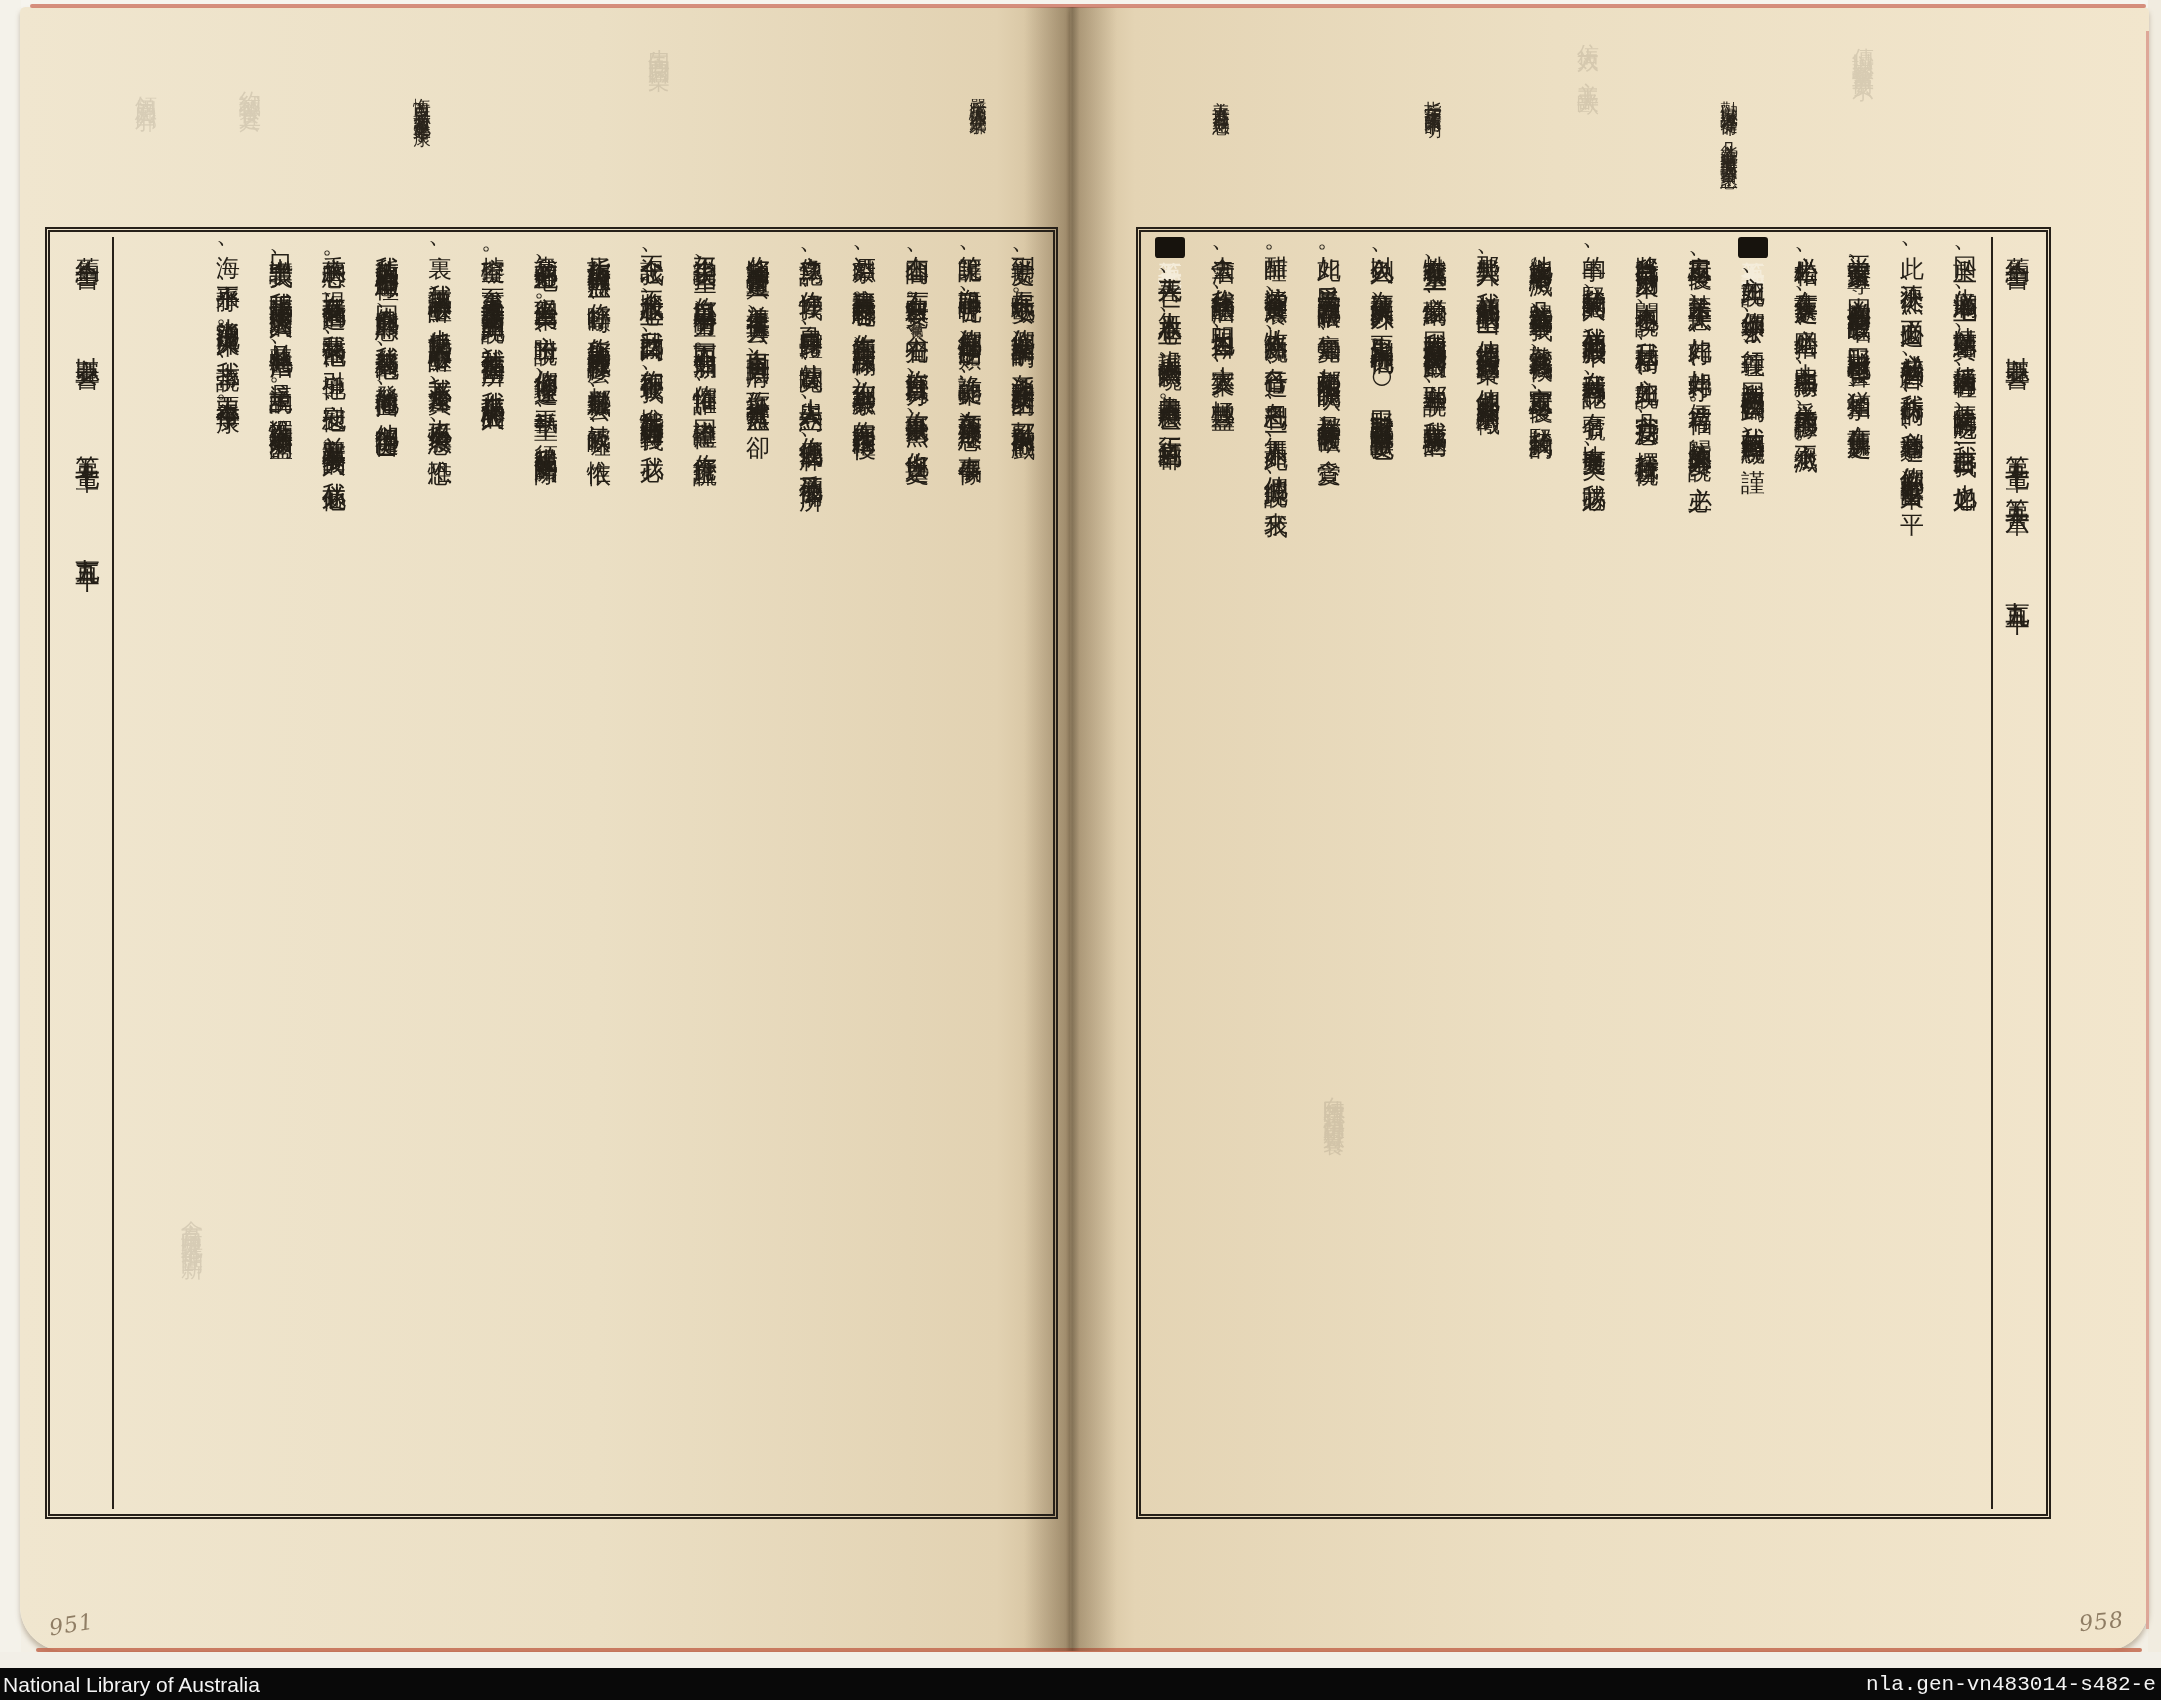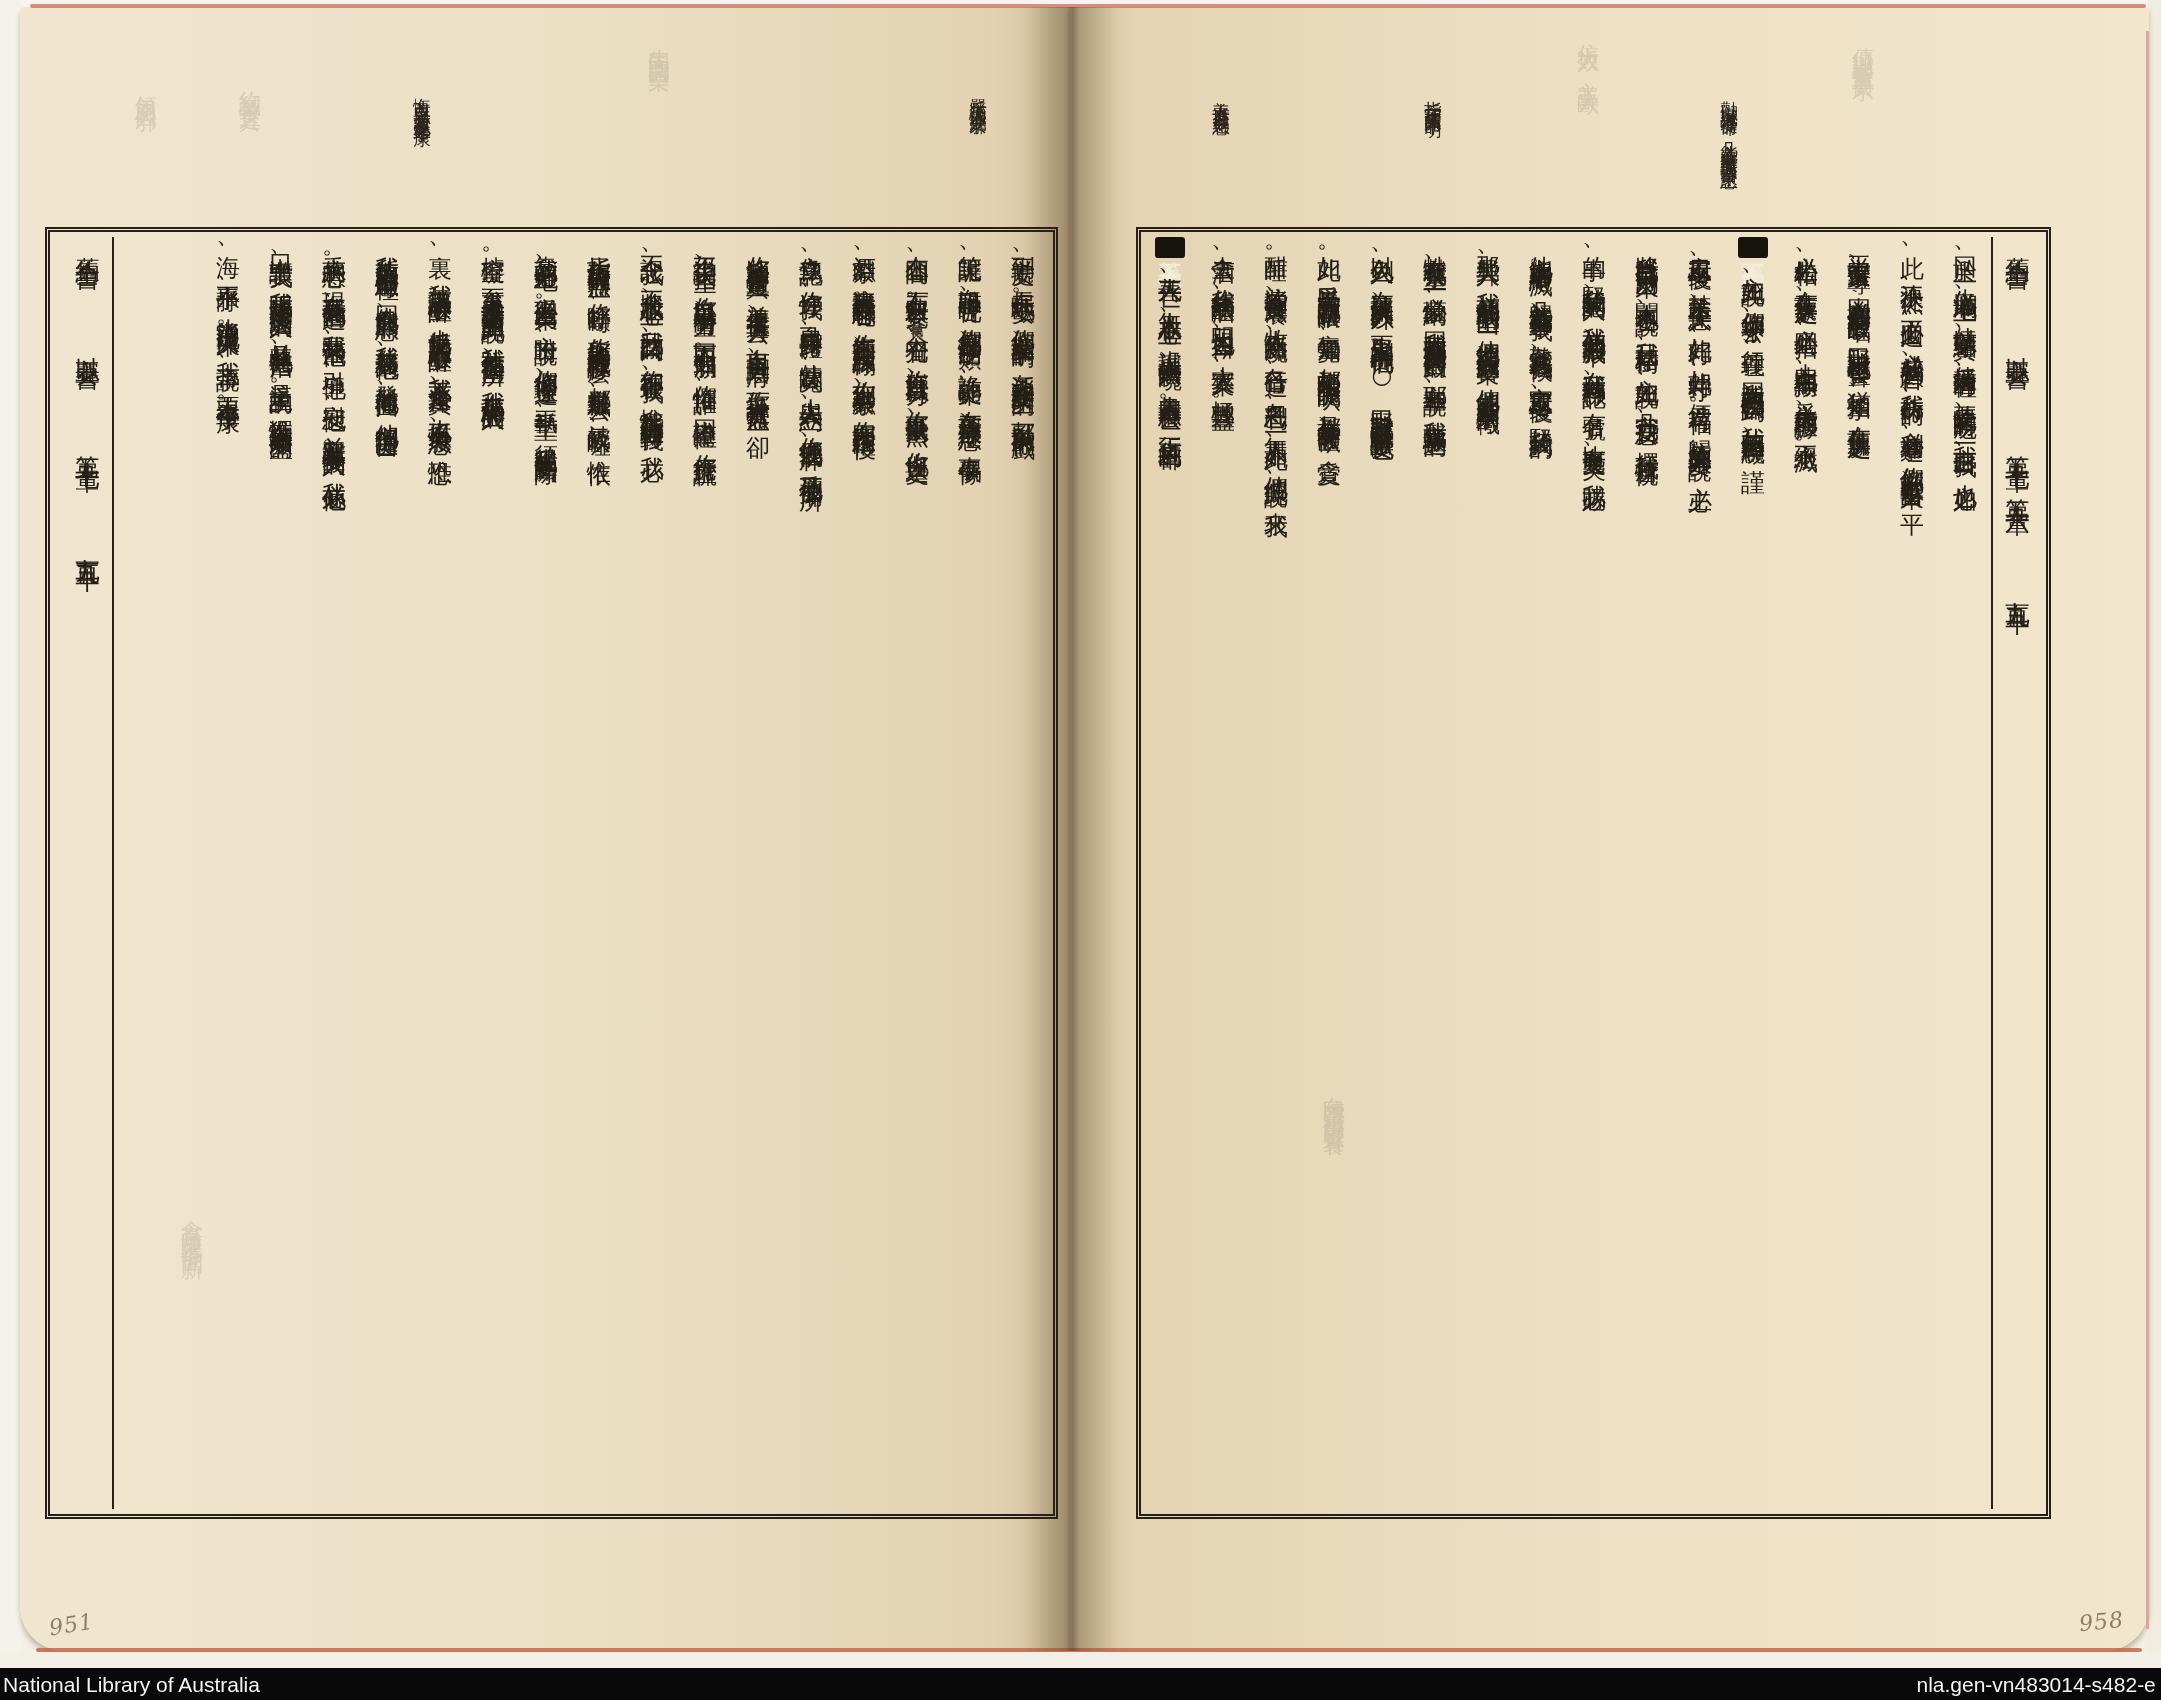--- a/index.html
+++ b/index.html
@@ -61,21 +61,21 @@
   }
   
   .handmark{position:absolute;font-style:italic;color:#8f7d64;font-size:22px;letter-spacing:1px;}
   .handmark-left{left:49px;top:1612px;transform:rotate(-9deg);}
   .handmark-right{left:2079px;top:1609px;transform:rotate(-6deg);}
   
   .footer-bar{position:absolute;left:0;top:1668px;width:2161px;height:33px;background:#090909;
     display:flex;justify-content:space-between;align-items:center;
     font-family:"Liberation Sans","DejaVu Sans",sans-serif;color:#f4f4f4;font-size:21px;gap:48px;}
   .footer-bar .fl{margin-left:3.1px;}
-  .footer-bar .fr{margin-right:5.2px;}
+  .footer-bar .fr{margin-right:5.2px;font-family:Liberation Mono, monospace;}
 </style>
 </head>
 <body>
 
 <div class="edge-top"></div>
 <div class="edge-left"></div>
 <div class="edge-right"></div>
 
 <div class="page page-left">
 </div>

